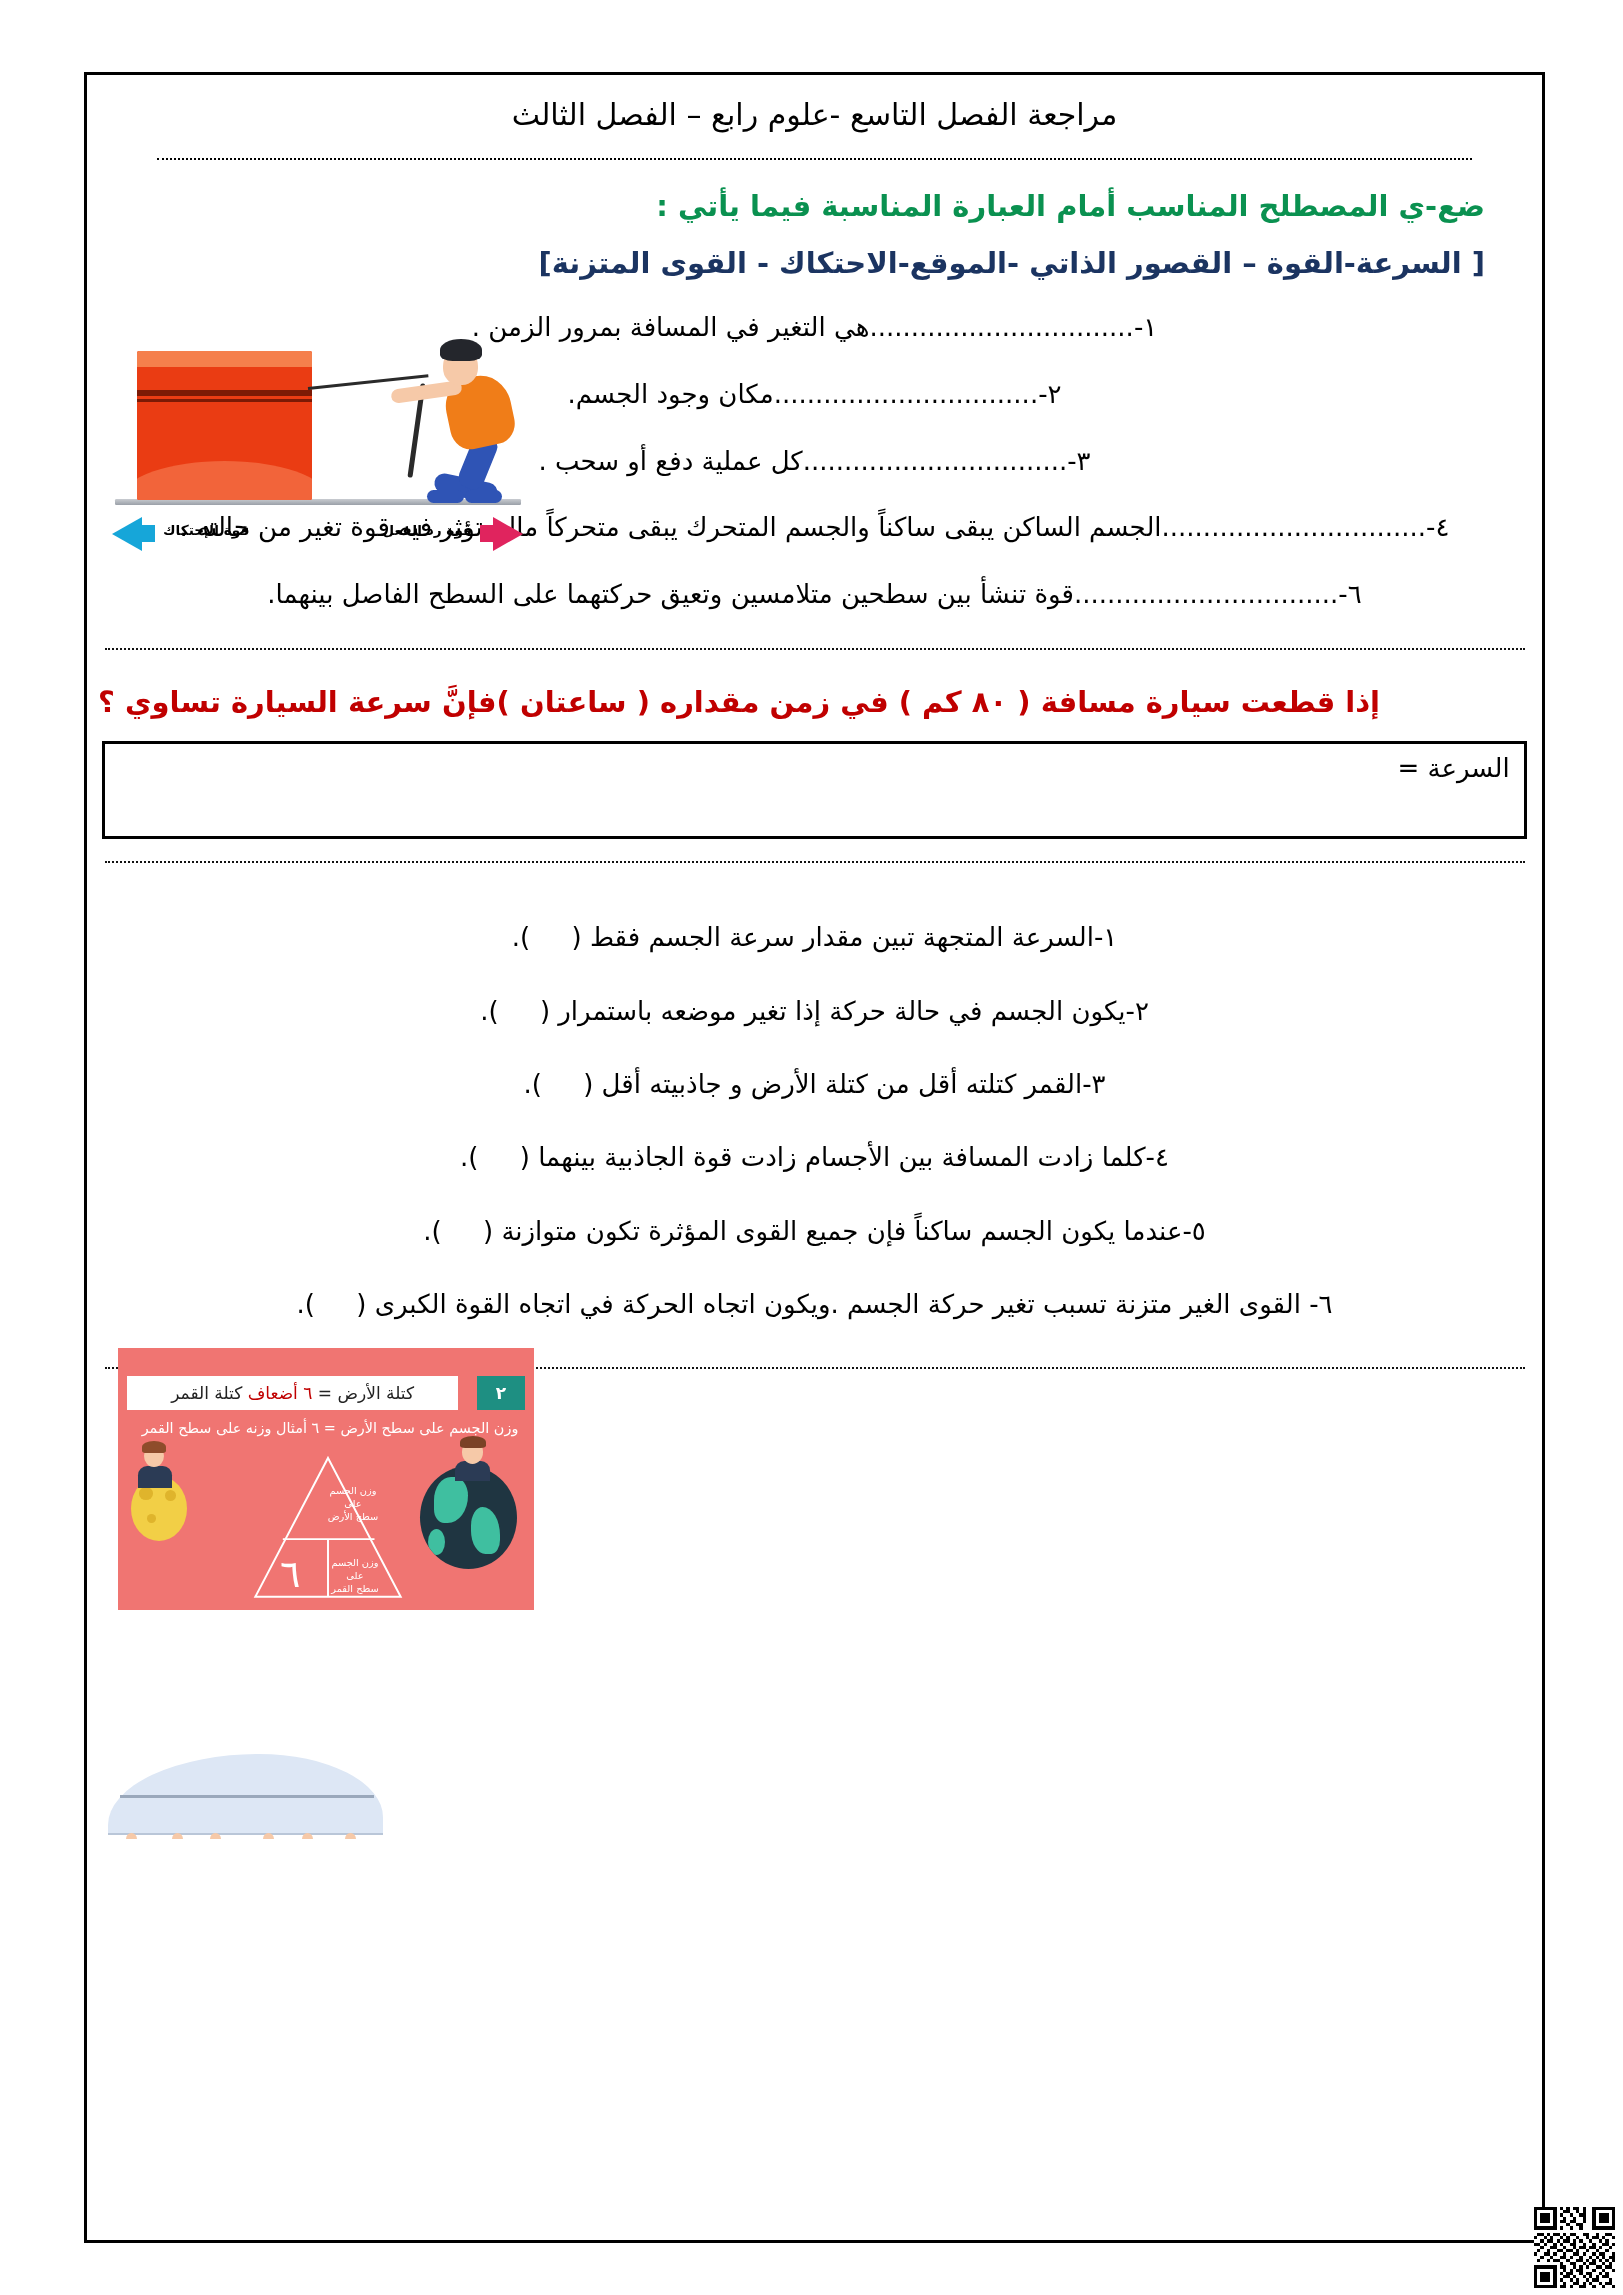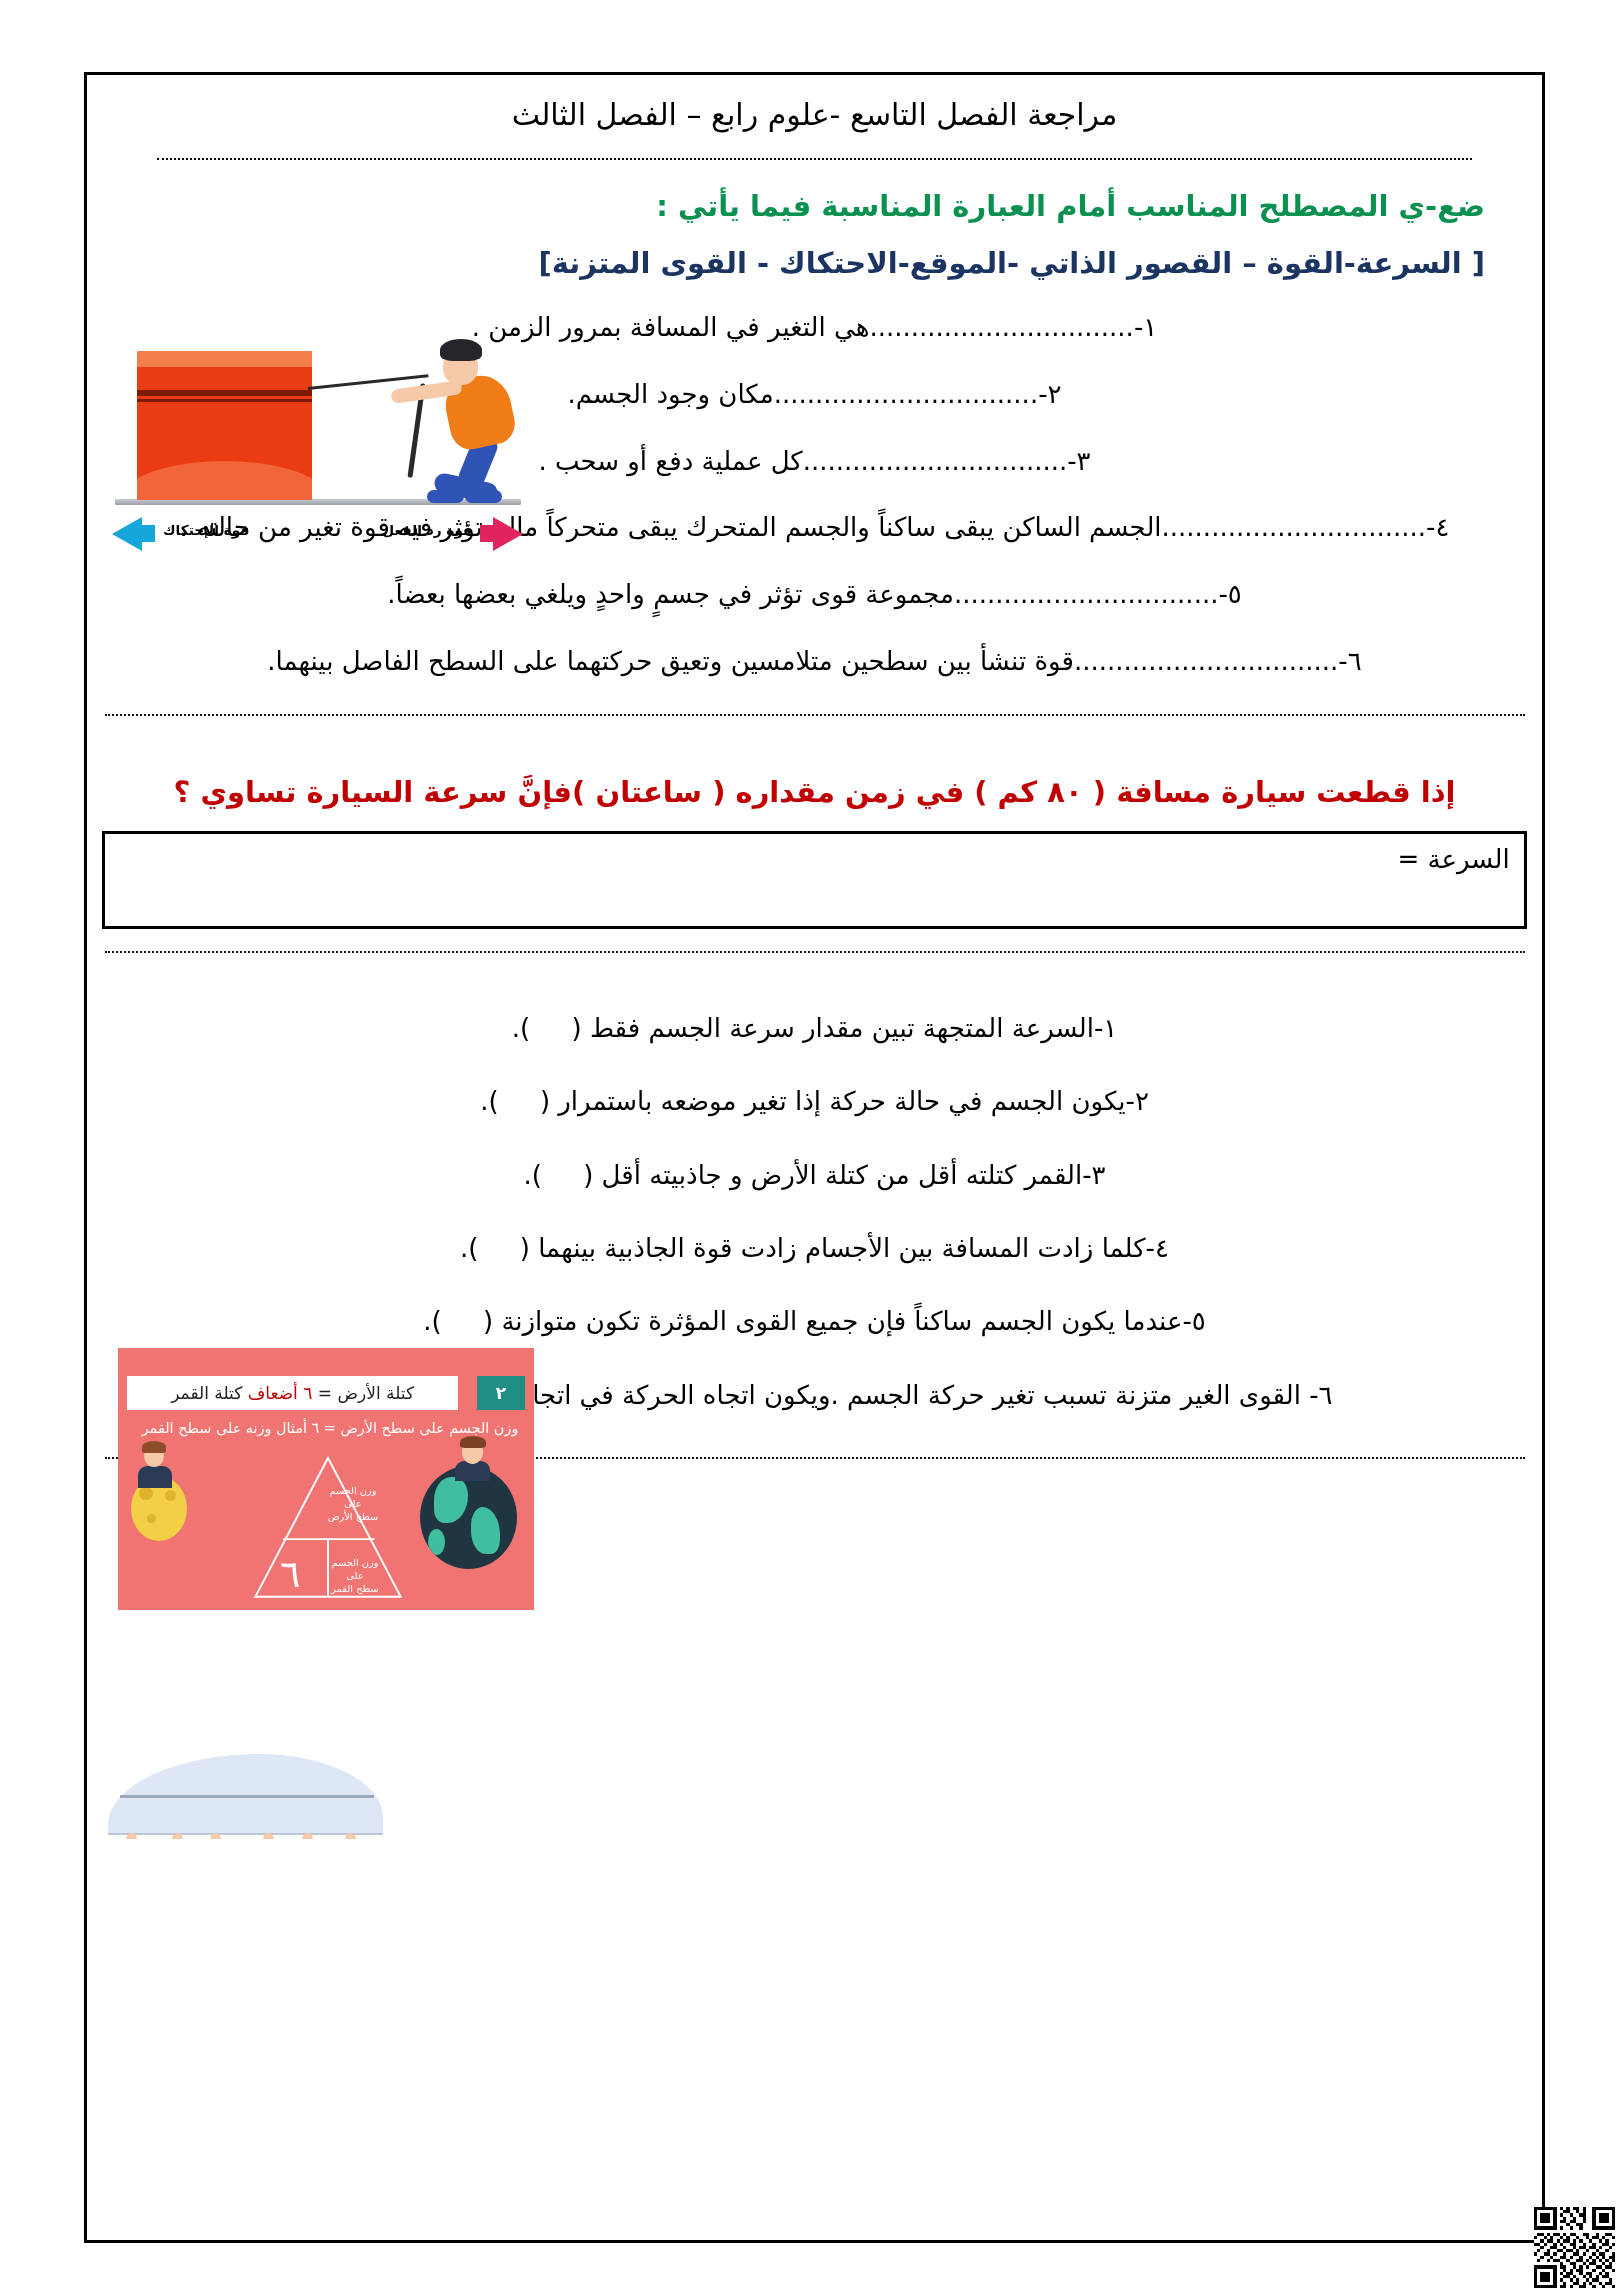--- a/index.html
+++ b/index.html
@@ -78,22 +78,21 @@
     margin: 23.6px 46px 0 0;
   }
   .prompt-red {
     color: #c00000;
     font-size: 29px;
     font-weight: bold;
     text-align: right;
     margin: 0;
   }
   .prompt-red.center {
-    text-align: center;
-    margin-top: 24px;
+    text-align: left;
   }
 
   
   .fill-list {
     margin: 0;
     padding: 0;
     list-style: none;
   }
   .fill-item {
     font-size: 26px;
@@ -585,23 +584,20 @@
       <span>١-</span><span class="dots">................................</span><span>هي التغير في المسافة بمرور الزمن .</span>
     </li>
     <li class="fill-item">
       <span>٢-</span><span class="dots">................................</span><span>مكان وجود الجسم.</span>
     </li>
     <li class="fill-item">
       <span>٣-</span><span class="dots">................................</span><span>كل عملية دفع أو سحب .</span>
     </li>
     <li class="fill-item wide">
       <span>٤-</span><span class="dots">................................</span><span>الجسم الساكن يبقى ساكناً والجسم المتحرك يبقى متحركاً مالم تؤثر فيه قوة تغير من حالته .</span>
-    </li>
-    <li class="fill-item wide">
-      <span>٥-</span><span class="dots">................................</span><span>مجموعة قوى تؤثر في جسمٍ واحدٍ ويلغي بعضها بعضاً.</span>
     </li>
     <li class="fill-item wide">
       <span>٦-</span><span class="dots">................................</span><span>قوة تنشأ بين سطحين متلامسين وتعيق حركتهما على السطح الفاصل بينهما.</span>
     </li>
   </ol>
 
   <div style="height:34px"></div>
   <div class="rule-dotted-fine"></div>
 
   <div style="height:35px"></div>

